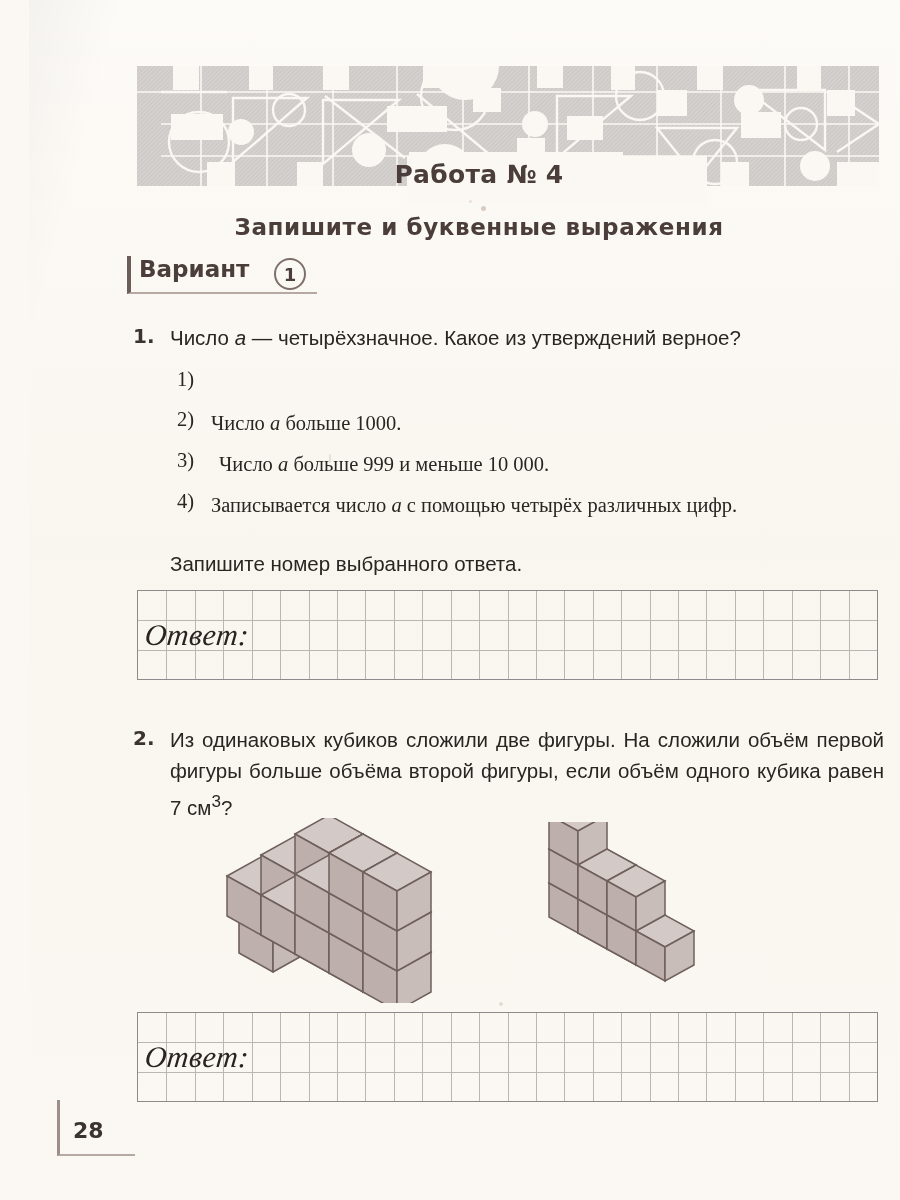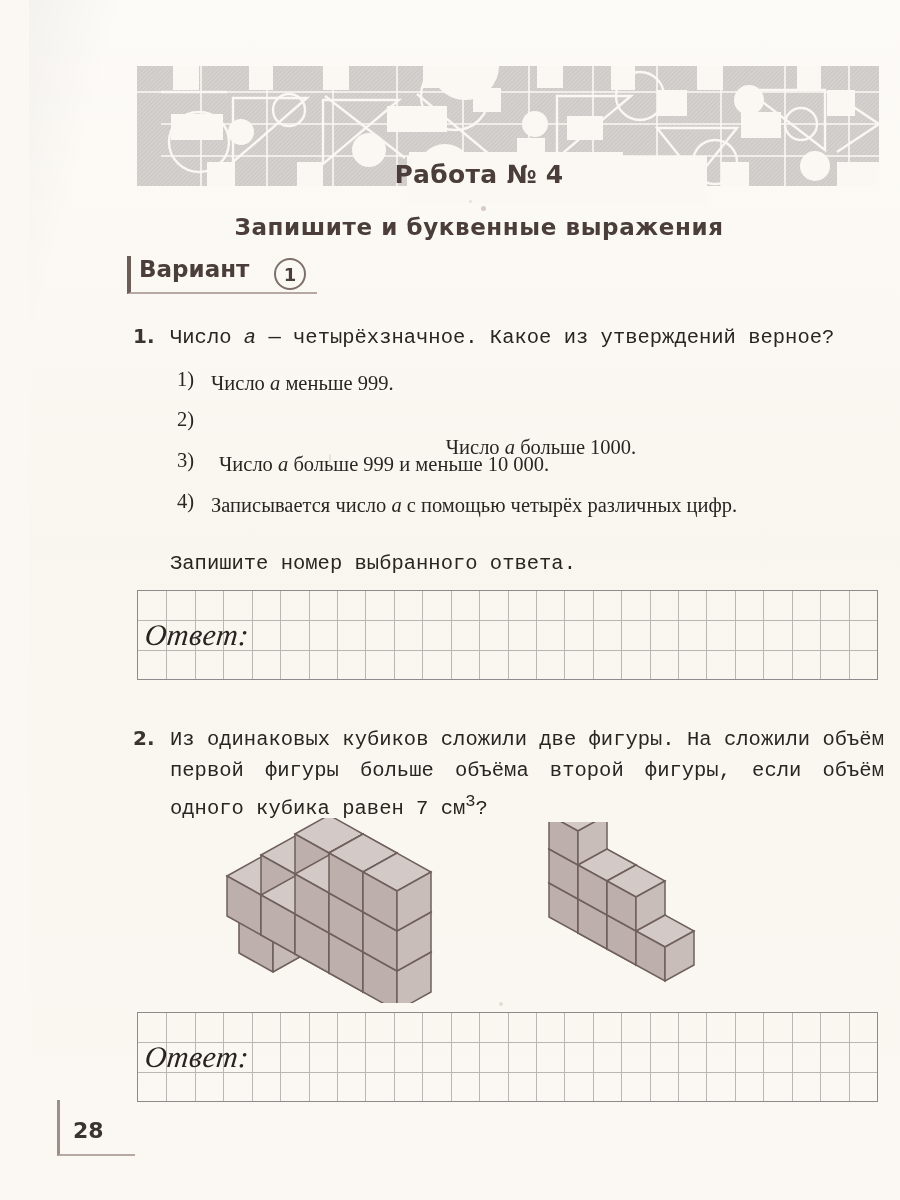--- a/index.html
+++ b/index.html
@@ -110,21 +110,21 @@
   
   .qnum {
     position: absolute;
     font-family: "DejaVu Sans", sans-serif;
     font-weight: bold;
     font-size: 20px;
     color: #3b3330;
   }
   .qtext {
     position: absolute;
-    font-family: Liberation Mono, monospace;
+    font-family: Liberation Sans, sans-serif;
     font-size: 20.5px;
     line-height: 31px;
     color: #2b2522;
     text-align: justify;
   }
   .qtext em { font-style: italic; }
 
   .opt-num {
     position: absolute;
     font-family: "Liberation Serif", serif;
@@ -295,26 +295,23 @@
   <div id="variant-label">Вариант</div>
   <div id="variant-circle">1</div>
 
   <div class="qnum" style="left:104px; top:324px;">1.</div>
 
   <div class="qtext" style="left:141px; top:322px; width:716px;">
     <span>Число </span><em>a</em><span> — четырёхзначное. Какое из утверждений верное?</span>
   </div>
 
   <div class="opt-num" style="left:148px; top:368px;">1)</div>
-  <div class="opt-text" style="left:182px; top:368px; width:660px;">
-    <span>Число </span><em>a</em><span> меньше 999.</span>
-  </div>
 
   <div class="opt-num" style="left:148px; top:408px;">2)</div>
-  <div class="opt-text" style="left:182px; top:432px; width:660px;text-align:center;">
+  <div class="opt-text" style="left:182px; top:408px; width:660px;">
     <span>Число </span><em>a</em><span> больше 1000.</span>
   </div>
 
   <div class="opt-num" style="left:148px; top:449px;">3)</div>
   <div class="opt-text" style="left:190px; top:449px; width:660px;">
     <span>Число </span><em>a</em><span> больше 999 и меньше 10 000.</span>
   </div>
 
   <div class="opt-num" style="left:148px; top:490px;">4)</div>
   <div class="opt-text justified" style="left:182px; top:490px; width:671px;">

